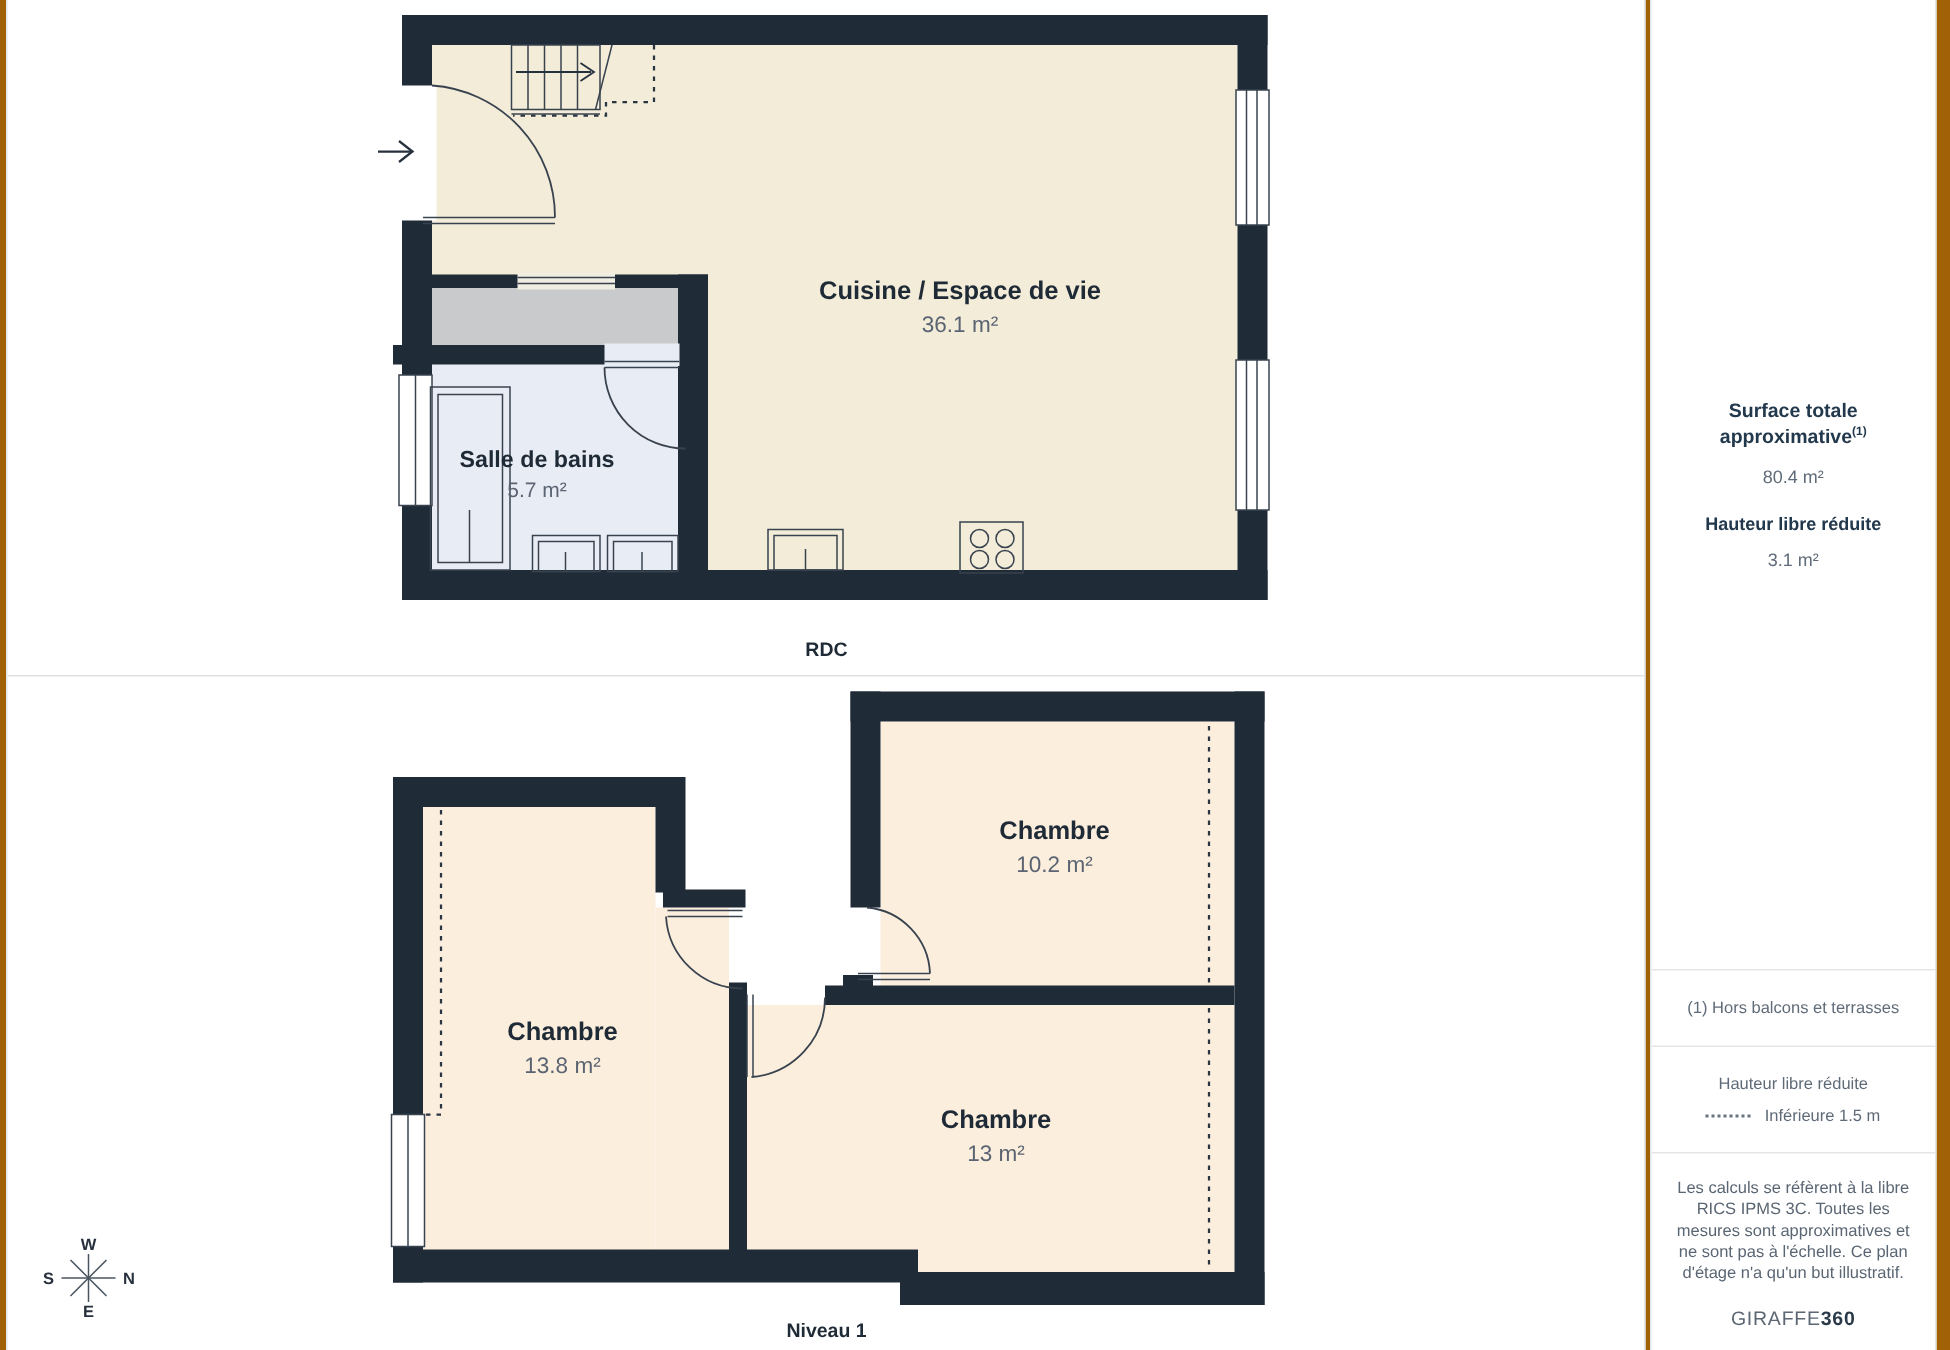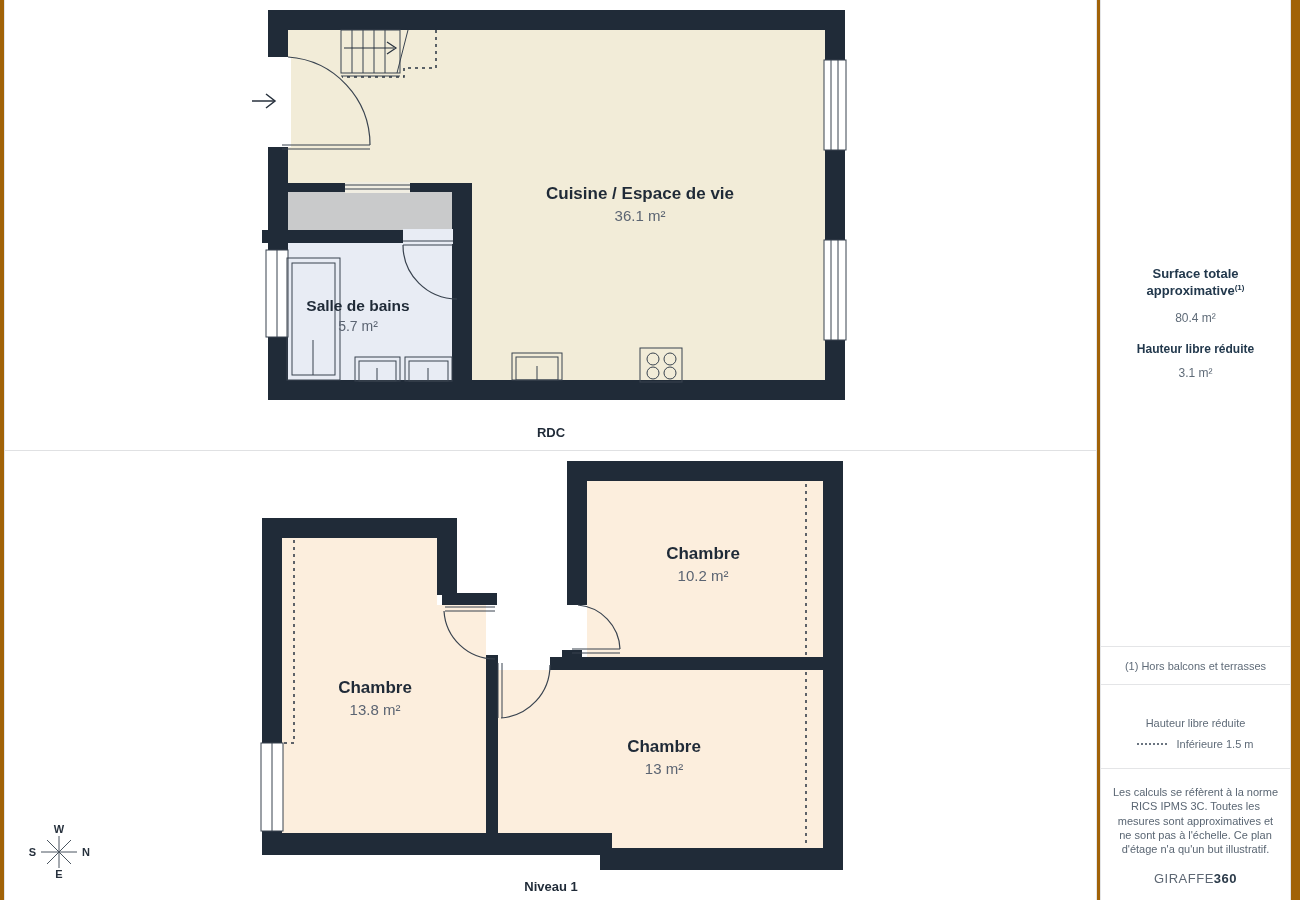--- a/index.html
+++ b/index.html
@@ -22,21 +22,21 @@
   .thin12{stroke:#39434f;stroke-width:1.2;fill:none;}
   .dashed{stroke:#2a3542;stroke-width:1.5;fill:none;stroke-dasharray:3 4;}
 
   
   .sb-section{position:absolute;left:0;width:100%;box-sizing:border-box;text-align:center;color:#5f6b78;}
   #sb-main{top:0;height:646px;display:flex;flex-direction:column;justify-content:center;align-items:center;padding:0 10px;}
   .sb-title{font-size:13px;font-weight:700;color:#22384c;line-height:1.3;}
   .sb-title sup{font-size:8px;}
   .sb-value{font-size:12px;color:#5f6b78;margin-top:10px;}
   .sb-title2{font-size:12px;font-weight:700;color:#22384c;margin-top:17px;}
-  #sb-note{top:646px;height:39px;border-top:1px solid #e4e5e7;border-bottom:1px solid #e4e5e7;
+  #sb-note{top:646px;height:52px;border-top:1px solid #e4e5e7;border-bottom:1px solid #e4e5e7;
            display:flex;align-items:center;justify-content:center;font-size:11px;}
   #sb-legend{top:698px;height:71px;border-bottom:1px solid #e4e5e7;
              display:flex;flex-direction:column;align-items:center;justify-content:center;font-size:11px;}
   .legend-row{margin-top:9px;display:flex;align-items:center;gap:9px;justify-content:flex-end;}
   .dash-swatch{display:inline-block;width:30px;height:0;border-top:2px dotted #6a7480;}
   #sb-legal{top:769px;padding:16px 11px 0 11px;font-size:11px;line-height:1.3;color:#5a6673;}
   .brand{margin-top:15px;font-size:13px;color:#5d6773;letter-spacing:0.5px;}
   .brand b{color:#2b3a49;font-weight:700;letter-spacing:0.5px;}
 </style>
 </head>
@@ -252,18 +252,18 @@
 
     <div id="sb-legend" class="sb-section">
       <div>Hauteur libre réduite</div>
       <div class="legend-row">
         <span class="dash-swatch"></span>
         <span>Inférieure 1.5 m</span>
       </div>
     </div>
 
     <div id="sb-legal" class="sb-section">
-      <div>Les calculs se réfèrent à la norme RICS IPMS 3C. Toutes les mesures sont approximatives et ne sont pas à l'échelle. Ce plan d'étage n'a qu'un but illustratif.</div>
+      <div>Les calculs se réfèrent à la libre RICS IPMS 3C. Toutes les mesures sont approximatives et ne sont pas à l'échelle. Ce plan d'étage n'a qu'un but illustratif.</div>
       <div class="brand"><span>GIRAFFE</span><b>360</b></div>
     </div>
   </div>
 
 </div>
 
 </body></html>

